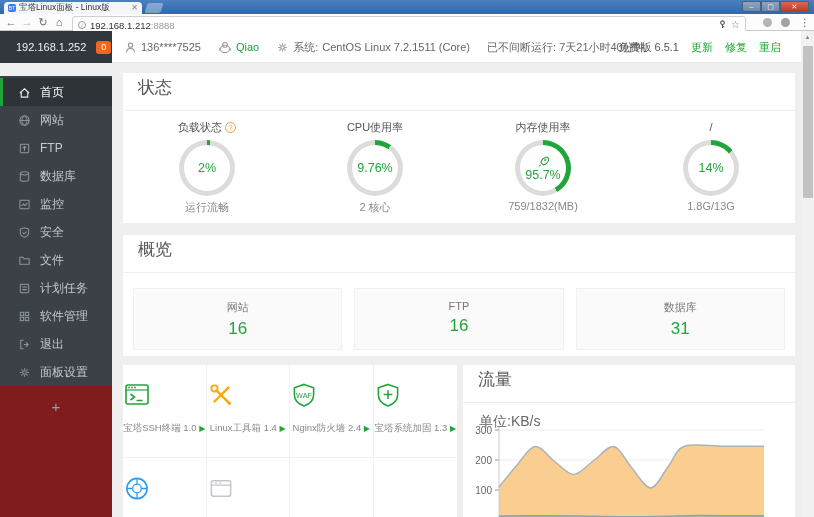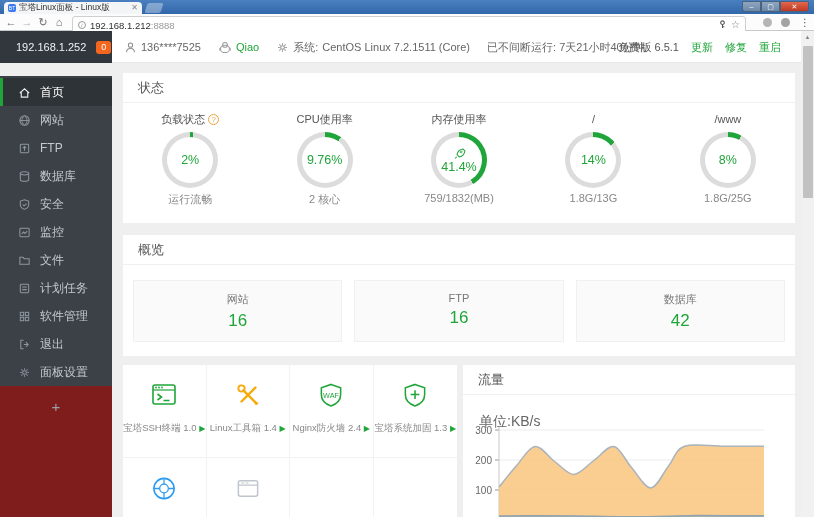--- a/index.html
+++ b/index.html
@@ -53,21 +53,21 @@
   .side-menu { background:#3c4147; padding-top:2px; }
   .side-item { height:28px; display:flex; align-items:center; padding-left:15px; gap:9px; color:#c3c9ce; font-size:12px; cursor:pointer; border-left:3px solid transparent; }
   .side-item .s-ic { width:13px; height:13px; flex:none; color:#8f969d; display:flex; }
   .side-item.active { background:#2e3338; border-left-color:#20a53a; color:#fff; }
   .side-item.active .s-ic { color:#e8eaec; }
   .side-add { text-align:center; color:#9aa1a7; font-size:15px; padding-top:12px; cursor:pointer; }
 
   
   .main { position:absolute; left:112px; top:63px; width:689px; height:454px; background:#efefef; overflow:hidden; }
   .box { position:absolute; background:#fff; }
-  .box-title { height:30px; line-height:30px; padding-left:15px; font-size:13px; color:#555; border-bottom:1px solid #f0f0f0; }
+  .box-title { height:38px; line-height:30px; padding-left:15px; font-size:17px; color:#555; border-bottom:1px solid #f0f0f0; }
 
   
   #box-status { left:11px; top:10px; width:672px; height:150px; }
   .gauges { display:flex; }
   .gauge { flex:1; text-align:center; padding-top:8px; }
   .g-label { font-size:11px; color:#555; height:16px; display:flex; align-items:center; justify-content:center; gap:3px; }
   .help-ic { width:11px; height:11px; border:1px solid #f0a33f; color:#f0a33f; border-radius:50%; font-size:8px; line-height:10px; text-align:center; }
   .ring { width:56px; height:56px; border-radius:50%; margin:5px auto 4px; position:relative; background:#dcdcdc; }
   .ring-inner { position:absolute; left:5px; top:5px; width:46px; height:46px; border-radius:50%; background:#fff; display:flex; flex-direction:column; align-items:center; justify-content:center; }
   .pct { color:#20a53a; font-size:12.5px; }
@@ -78,21 +78,21 @@
   .ov-cards { display:flex; gap:12px; padding:15px 10px 0; }
   .ov-card { flex:1; height:62px; background:#fafafa; border:1px solid #f0f0f0; text-align:center; cursor:pointer; }
   .ov-label { font-size:11px; color:#777; margin-top:11px; }
   .ov-value { font-size:17px; color:#20a53a; margin-top:4px; }
 
   
   #box-software { left:11px; top:302px; width:334px; height:300px; }
   .sw-grid { display:grid; grid-template-columns:repeat(4,1fr); }
   .sw-cell { height:93px; border-right:1px solid #f2f2f2; border-bottom:1px solid #f2f2f2; text-align:center; cursor:pointer; }
   .sw-cell:nth-child(4n) { border-right:none; }
-  .sw-ic { margin-top:15px; height:30px; display:flex; align-items:center; justify-content:center; }
+  .sw-ic { margin-top:15px; height:30px; display:flex; align-items:center; }
   .sw-name { font-size:9.5px; color:#888; margin-top:12px; white-space:nowrap; }
   .run-ic { color:#20a53a; font-size:8px; }
 
   
   #box-traffic { left:351px; top:302px; width:332px; height:300px; }
   .unit-label { position:absolute; left:16px; top:48px; font-size:14px; color:#666; }
   #traffic-svg { position:absolute; left:6px; top:59px; }
   #traffic-svg text { font-size:10px; fill:#666; font-family:"Liberation Sans","DejaVu Sans",sans-serif; }
 </style>
 </head>
@@ -217,34 +217,34 @@
             <svg viewBox="0 0 14 14" width="13" height="13">
               <ellipse cx="7" cy="3.6" rx="4.5" ry="1.7" fill="none" stroke="currentColor" stroke-width="1.1"></ellipse>
               <path d="M2.5 3.6 V10.4 c0 .95 2 1.7 4.5 1.7 s4.5-.75 4.5-1.7 V3.6" fill="none" stroke="currentColor" stroke-width="1.1"></path>
             </svg>
           </span>
         <span>数据库</span>
       </div>
       <div class="side-item">
         <span class="s-ic">
             <svg viewBox="0 0 14 14" width="13" height="13">
+              <rect x="2" y="2.5" width="10" height="9" rx="1" fill="none" stroke="currentColor" stroke-width="1.1"></rect>
+              <path d="M4 8.5 l2-2 1.5 1.5 L10 5.5" fill="none" stroke="currentColor" stroke-width="1.1"></path>
+            </svg>
+          </span>
+        <span>监控</span>
+      </div>
+      <div class="side-item">
+        <span class="s-ic">
+            <svg viewBox="0 0 14 14" width="13" height="13">
               <path d="M7 1.8 L11.5 3.3 V7 c0 2.8-2 4.5-4.5 5.2 C4.5 11.5 2.5 9.8 2.5 7 V3.3 Z" fill="none" stroke="currentColor" stroke-width="1.1"></path>
               <path d="M5 7 l1.5 1.5 L9.3 6" fill="none" stroke="currentColor" stroke-width="1.1"></path>
             </svg>
           </span>
         <span>安全</span>
-      </div>
-      <div class="side-item">
-        <span class="s-ic">
-            <svg viewBox="0 0 14 14" width="13" height="13">
-              <rect x="2" y="2.5" width="10" height="9" rx="1" fill="none" stroke="currentColor" stroke-width="1.1"></rect>
-              <path d="M4 8.5 l2-2 1.5 1.5 L10 5.5" fill="none" stroke="currentColor" stroke-width="1.1"></path>
-            </svg>
-          </span>
-        <span>监控</span>
       </div>
       <div class="side-item">
         <span class="s-ic">
             <svg viewBox="0 0 14 14" width="13" height="13">
               <path d="M2 3.5 h3.5 l1 1.5 H12 V11 H2 Z" fill="none" stroke="currentColor" stroke-width="1.1"></path>
             </svg>
           </span>
         <span>文件</span>
       </div>
       <div class="side-item">
@@ -322,64 +322,53 @@
           <div class="g-label">
               <span>内存使用率</span>
             </div>
           <div class="ring" style="background: conic-gradient(rgb(32, 165, 58) 149.04deg, rgb(220, 220, 220) 0deg);">
               <div class="ring-inner">
             <svg width="13" height="13" viewBox="0 0 14 14">
                   <path d="M10.8 2.2 c-3 .4-5.8 2.8-6.5 6 l2.5 2.5 c3.2-.7 5.6-3.5 6-6.5 z" fill="none" stroke="#20a53a" stroke-width="1.1"></path>
                   <circle cx="8.7" cy="5.3" r="1" fill="none" stroke="#20a53a" stroke-width=".9"></circle>
                   <path d="M4 10.5 L2.3 12.2" stroke="#20a53a" stroke-width="1.1"></path>
                 </svg>
-            <span class="pct">41.4%</span>
+            <span class="pct">95.7%</span>
               </div>
             </div>
           <div class="g-sub">759/1832(MB)</div>
         </div>
         <div class="gauge">
           <div class="g-label">
               <span>/</span>
             </div>
           <div class="ring" style="background: conic-gradient(rgb(32, 165, 58) 50.4deg, rgb(220, 220, 220) 0deg);">
               <div class="ring-inner">
                 <span class="pct">14%</span>
               </div>
             </div>
           <div class="g-sub">1.8G/13G</div>
-        </div>
-        <div class="gauge">
-          <div class="g-label">
-              <span>/www</span>
-            </div>
-          <div class="ring" style="background: conic-gradient(rgb(32, 165, 58) 28.8deg, rgb(220, 220, 220) 0deg);">
-              <div class="ring-inner">
-                <span class="pct">8%</span>
-              </div>
-            </div>
-          <div class="g-sub">1.8G/25G</div>
         </div>
       </div>
     </div>
 
     <div class="box" id="box-overview">
       <div class="box-title">概览</div>
       <div class="ov-cards">
         <div class="ov-card">
           <div class="ov-label">网站</div>
           <div class="ov-value">16</div>
         </div>
         <div class="ov-card">
           <div class="ov-label">FTP</div>
           <div class="ov-value">16</div>
         </div>
         <div class="ov-card">
           <div class="ov-label">数据库</div>
-          <div class="ov-value">42</div>
+          <div class="ov-value">31</div>
         </div>
       </div>
     </div>
 
     <div class="box" id="box-software">
       <div class="sw-grid">
         <div class="sw-cell">
           <div class="sw-ic">
             <svg width="28" height="26" viewBox="0 0 28 26">
                 <rect x="3" y="3" width="22" height="19" rx="2" fill="none" stroke="#20a53a" stroke-width="1.6"></rect>

